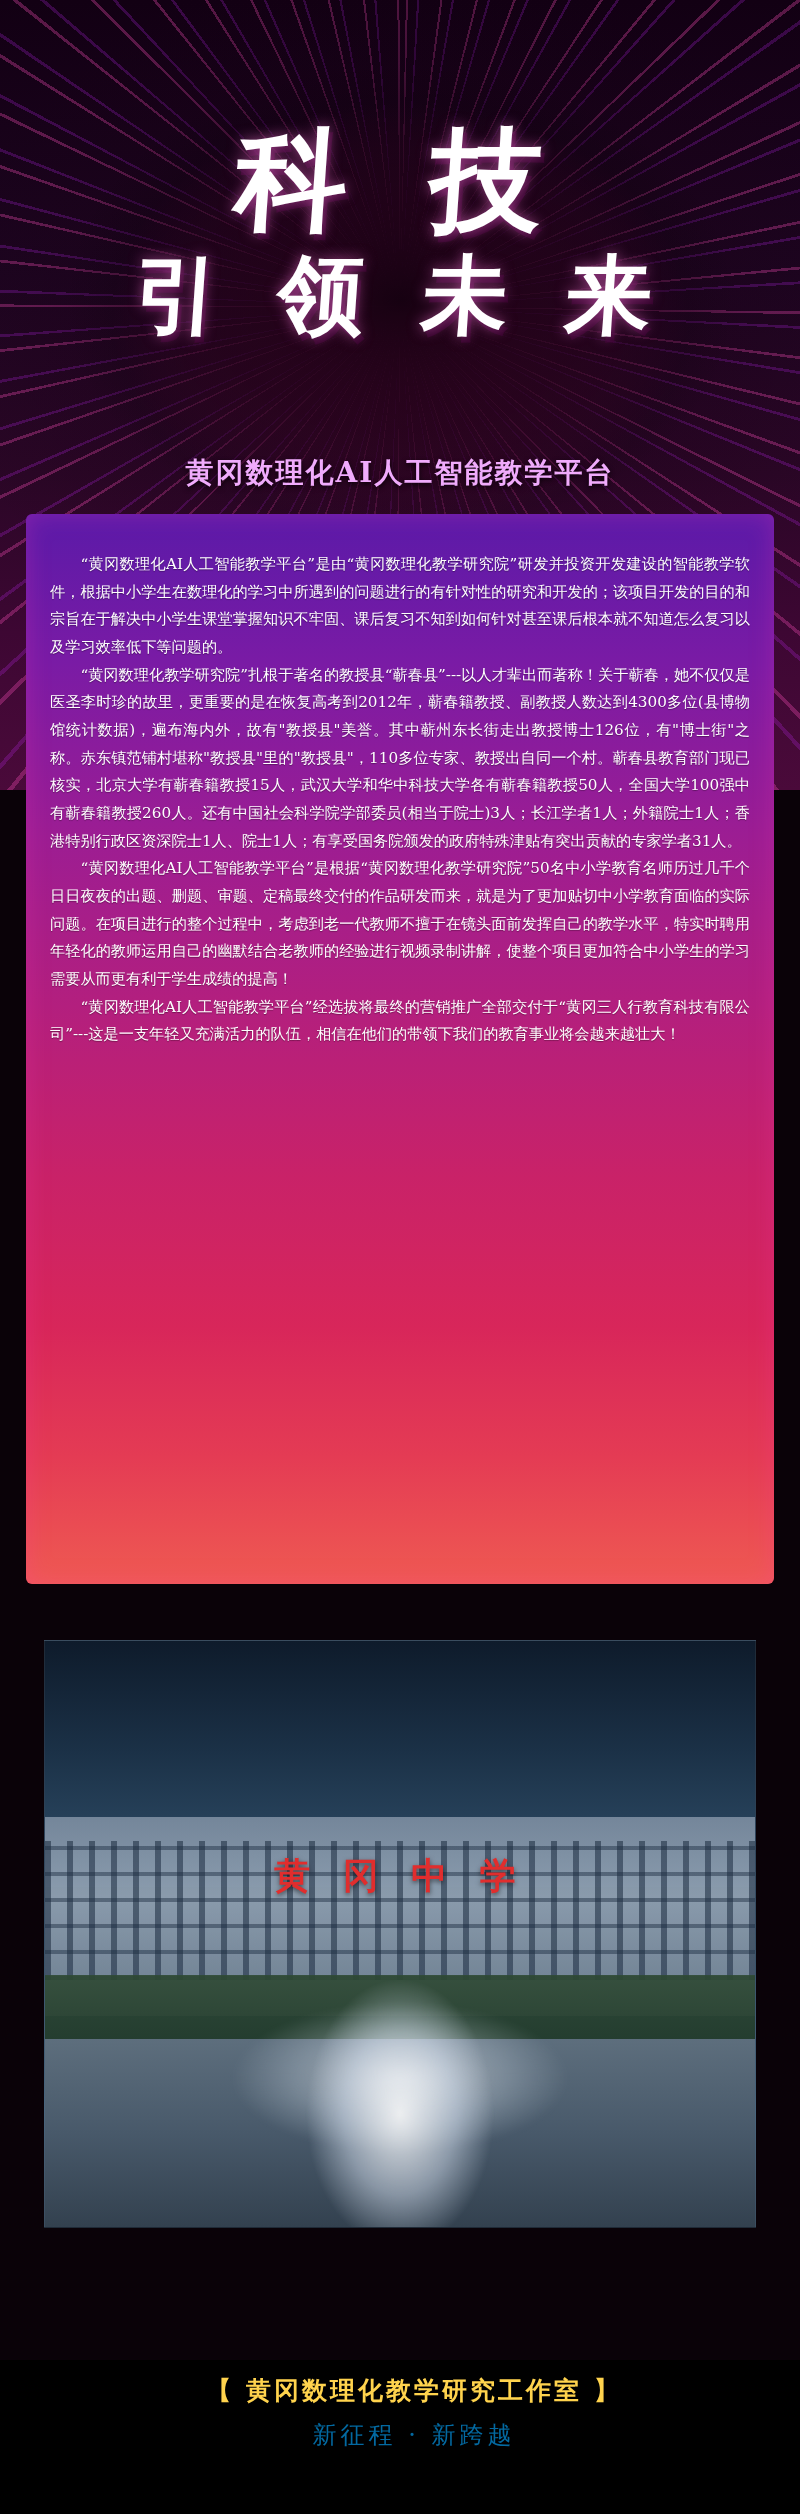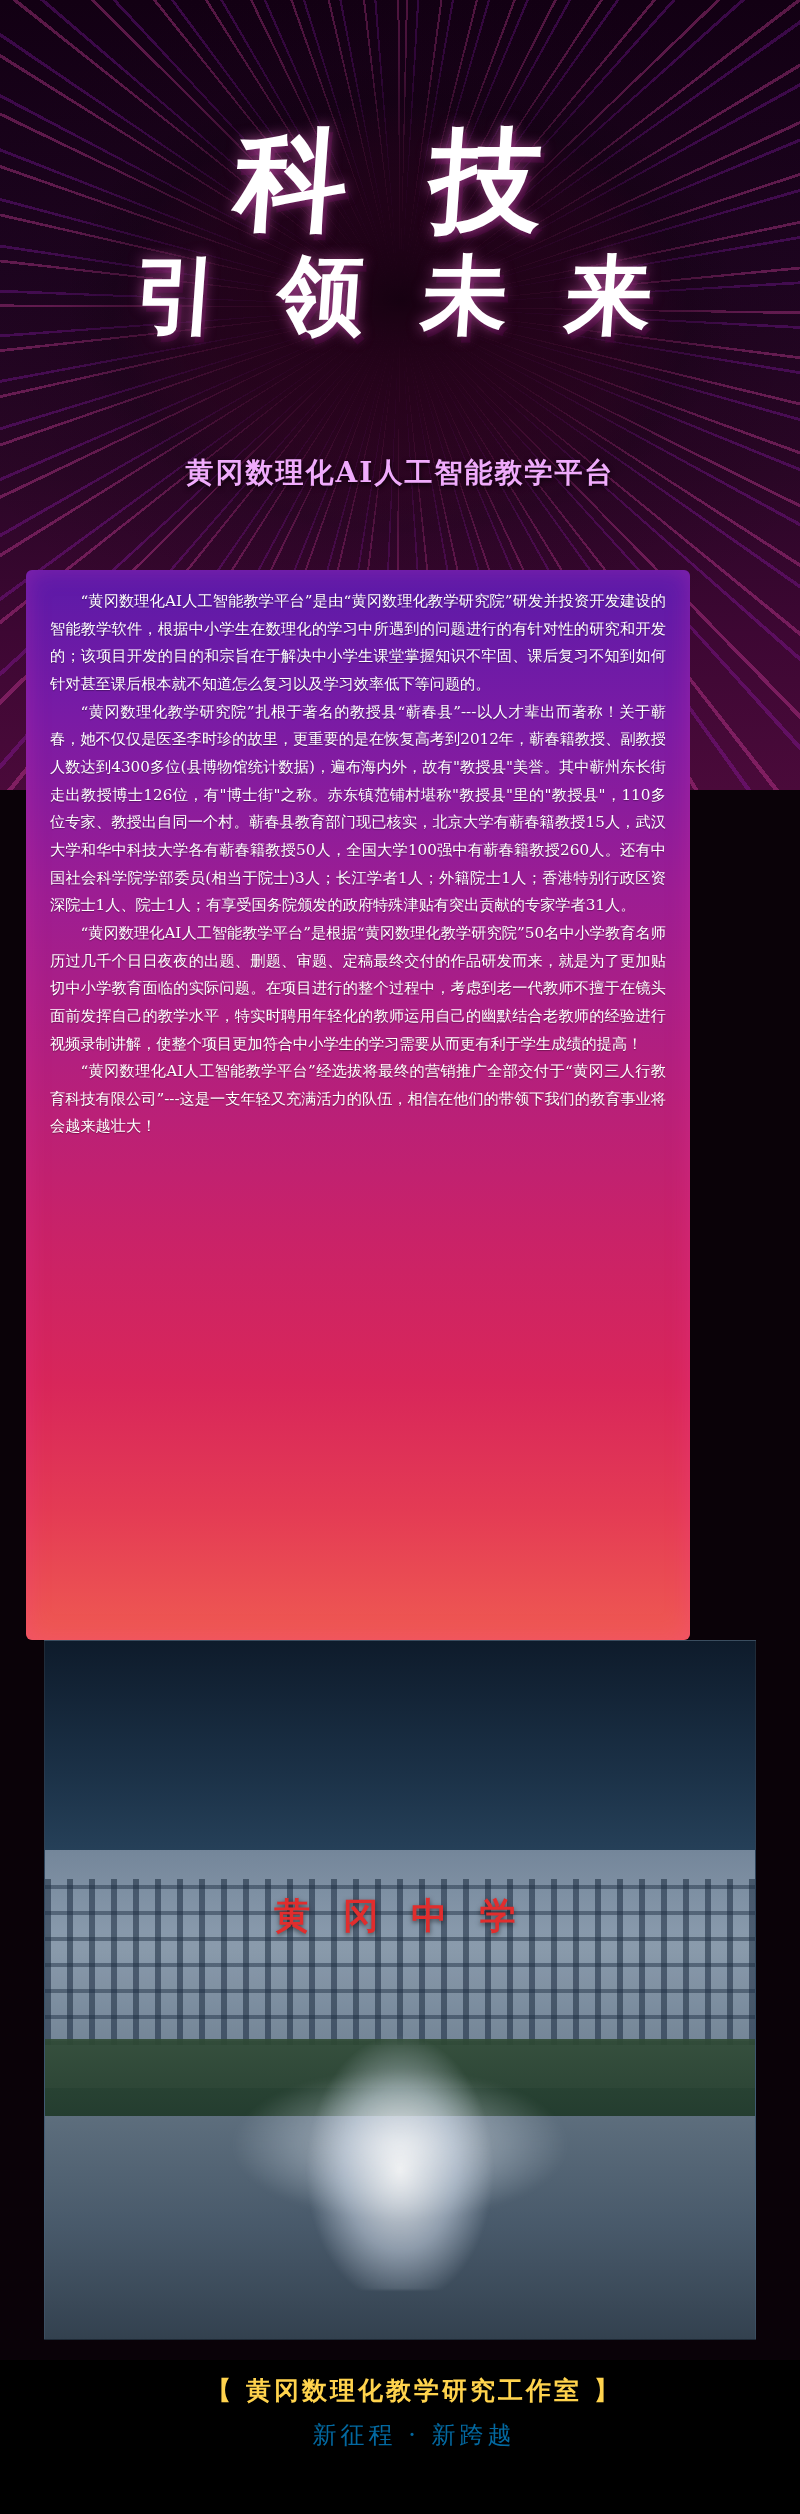--- a/index.html
+++ b/index.html
@@ -146,24 +146,24 @@
     font-weight: bold;
     color: #ffffff;
     letter-spacing: 5px;
     text-shadow: 0 2px 6px rgba(0,0,0,0.8);
     z-index: 7;
   }
 
   
   .body-card {
     position: absolute;
-    left: 26px; top: 570px;
-    width: 664px;
+    left: 26px; top: 514px;
+    width: 748px;
     height: 1070px;
-    padding: 18px 24px;
+    padding: 37px 24px;
     border-radius: 6px;
     background: linear-gradient(180deg,
         #5b1aa8 0%,
         #7a1ba5 14%,
         #9c1d93 30%,
         #b31f7e 46%,
         #c92268 62%,
         #d8265a 76%,
         #e43b54 88%,
         #ef5a52 100%);
@@ -177,21 +177,21 @@
     line-height: 1.82;
     text-indent: 2em;
     text-align: justify;
     text-shadow: 0 1px 1px rgba(0,0,0,0.35);
   }
 
   
   .photo {
     position: absolute;
     left: 44px; top: 1640px;
-    width: 712px; height: 700px;
+    width: 712px; height: 588px;
     background: linear-gradient(180deg, #0c1826 0%, #14283e 18%, #223a52 40%, #2d4a63 62%, #3a5872 80%, #2a3e52 100%);
     overflow: hidden;
     z-index: 9;
     border: 1px solid rgba(255,255,255,0.08);
     text-decoration: underline;
   }
   .ph-sky {
     position: absolute; left: 0; top: 0; width: 100%; height: 42%;
     background: linear-gradient(180deg, #0e1b2b 0%, #1b3147 45%, #31506b 100%);
   }

